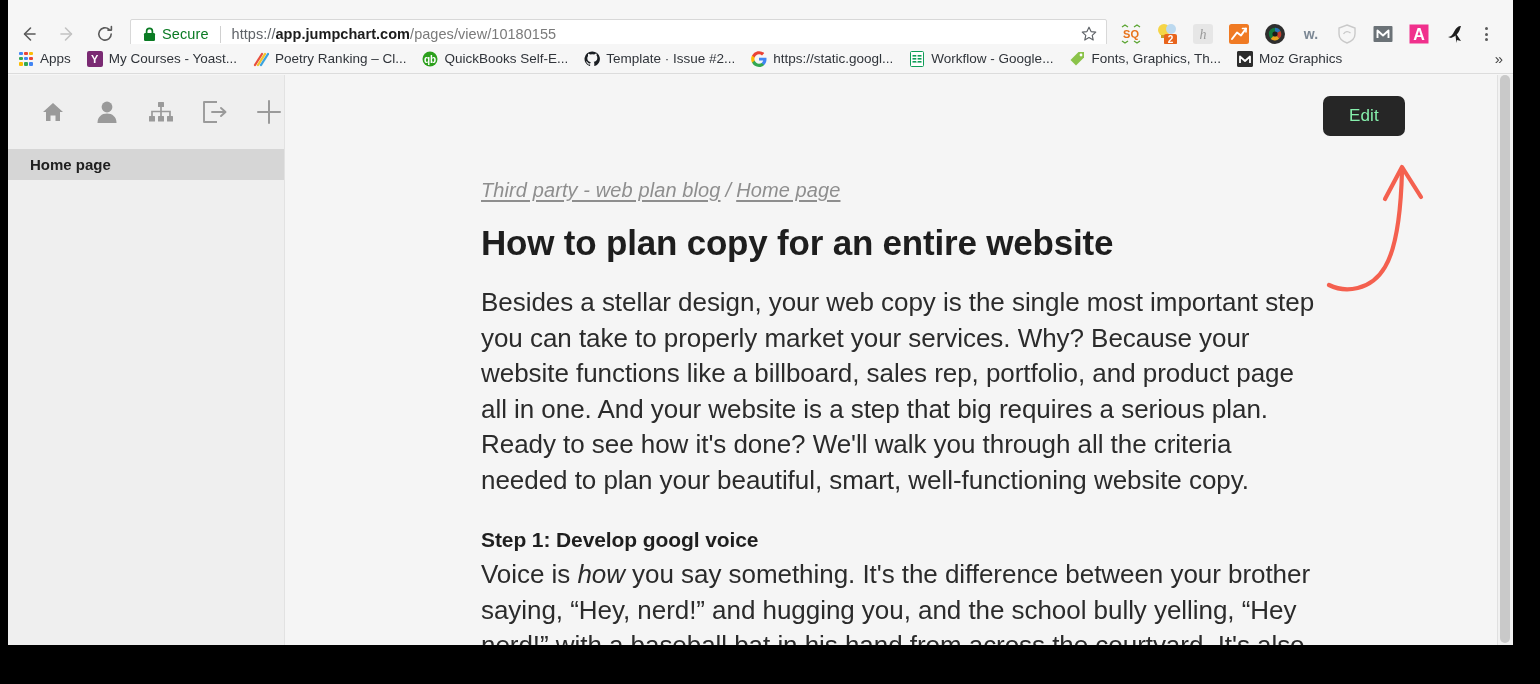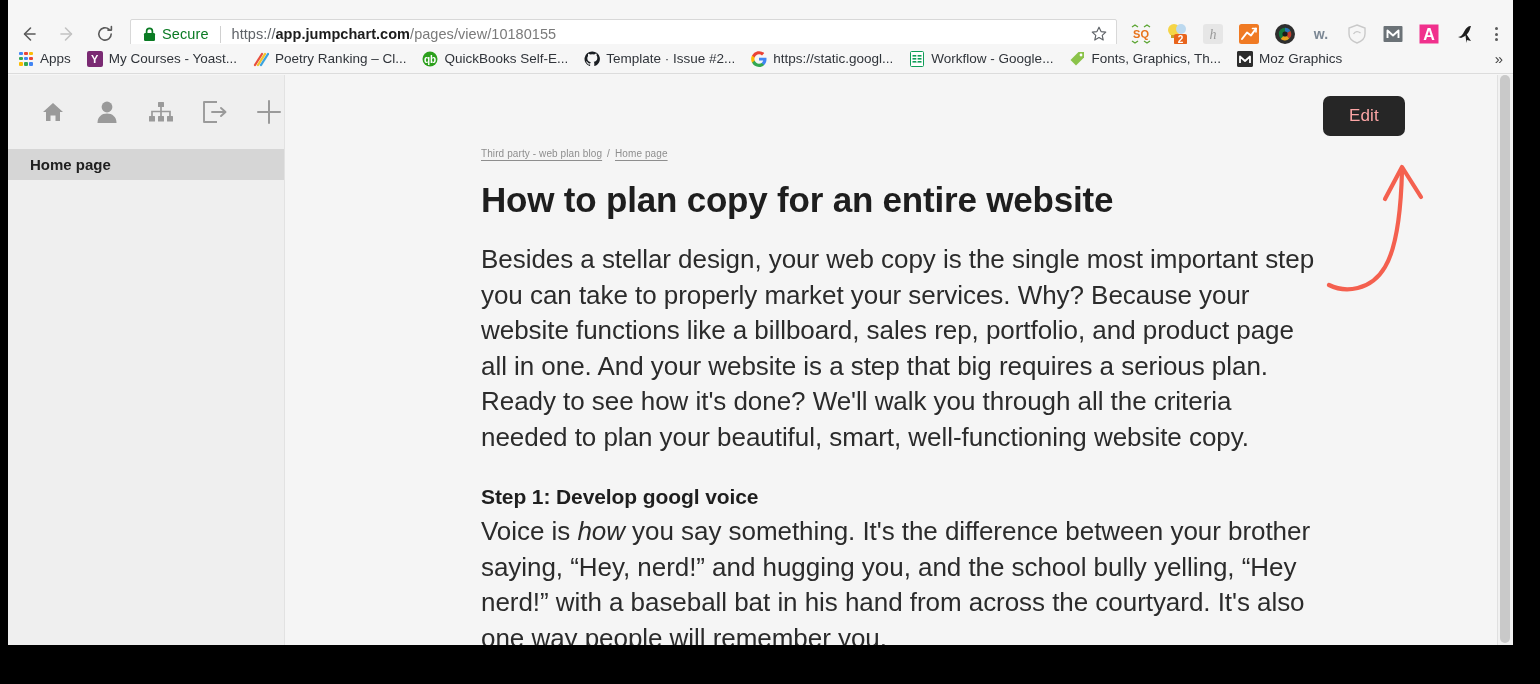--- a/index.html
+++ b/index.html
@@ -83,21 +83,21 @@
     right: 6px; top: 50%;
     transform: translateY(-50%);
     width: 22px; height: 22px;
     display: flex; align-items: center; justify-content: center;
   }
 
   .ext-tray {
     display: flex;
     align-items: flex-start;
     flex: 0 0 auto;
-    padding-right: 0;
+    padding-right: 10px;
   }
   .ext {
     width: 30px; height: 30px;
     margin: 0 3px;
     display: flex; align-items: center; justify-content: center;
     position: relative;
     flex: 0 0 auto;
   }
   .menu-dots {
     width: 26px; height: 30px;
@@ -219,21 +219,21 @@
     right: 0; bottom: 0;
     background: #f5f5f5;
     overflow: hidden;
   }
 
   .edit-btn {
     position: absolute;
     right: 108px;
     top: 21px;
     background: #262626;
-    color: #fca5a5;
+    color: #86efac;
     border: none;
     border-radius: 7px;
     padding: 0 26px;
     height: 40px;
     font-size: 17px;
     font-family: "Liberation Sans", sans-serif;
     letter-spacing: .2px;
     cursor: pointer;
   }
 
@@ -246,24 +246,25 @@
     pointer-events: none;
   }
 
   .doc {
     position: absolute;
     left: 196px;
     top: 0;
     width: 838px;
   }
   .breadcrumb {
-    margin-top: 73px;
-    font-size: 10px;
+    margin-top: 104px;
+    font-size: 20px;
     color: #8e8e8e;
     letter-spacing: .1px;
+    font-style: italic;
   }
   .breadcrumb a {
     color: #8e8e8e;
     text-decoration: underline;
     text-underline-offset: 3px;
   }
   .breadcrumb .sep { margin: 0 5px; text-decoration: none; display: inline-block; }
 
   .doc-title {
     font-size: 35px;

